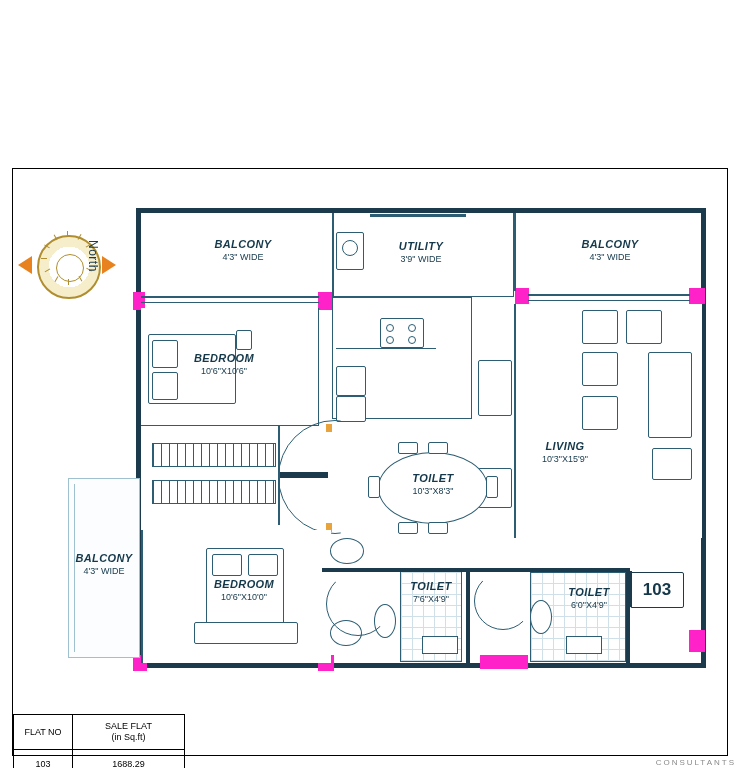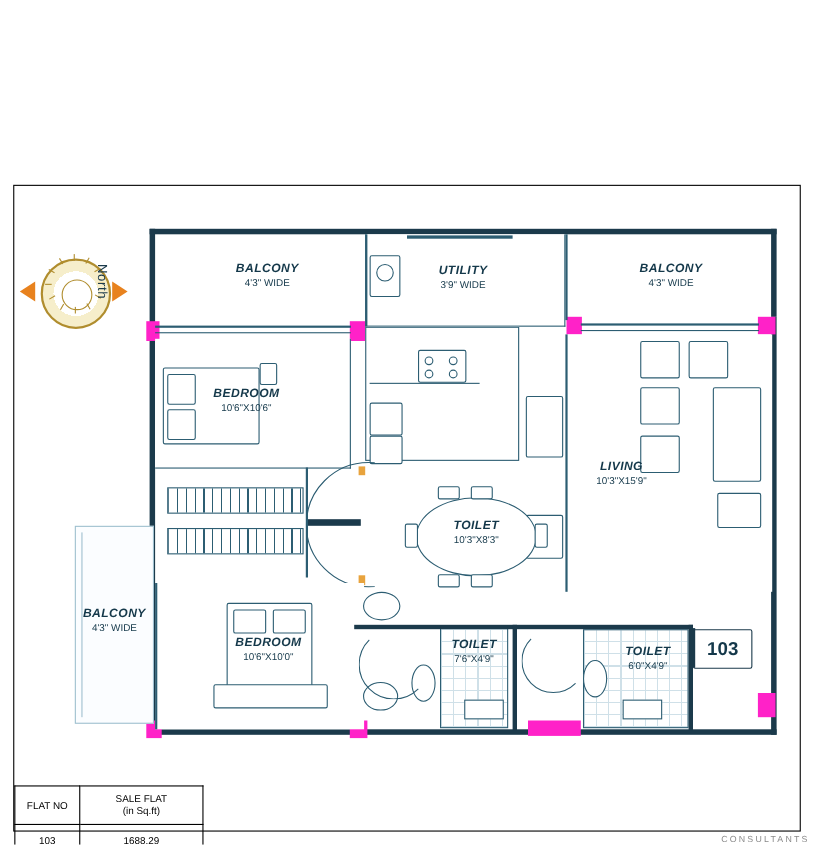--- a/index.html
+++ b/index.html
@@ -151,21 +151,21 @@
   <div class="room" style="left:516px;top:304px;width:186px;height:234px;border:none;"></div>
   <div class="furn" style="left:582px;top:310px;width:36px;height:34px;"></div>
   <div class="furn" style="left:626px;top:310px;width:36px;height:34px;"></div>
   <div class="furn" style="left:582px;top:352px;width:36px;height:34px;"></div>
   <div class="furn" style="left:648px;top:352px;width:44px;height:86px;"></div>
   <div class="furn" style="left:582px;top:396px;width:36px;height:34px;"></div>
   <div class="furn" style="left:652px;top:448px;width:40px;height:32px;"></div>
   <div class="furn" style="left:478px;top:360px;width:34px;height:56px;"></div>
   <div class="furn" style="left:478px;top:468px;width:34px;height:40px;"></div>
   <div class="thinline" style="left:514px;top:304px;width:2px;height:234px;"></div>
-  <div class="lbl" style="left:500px;top:418px;width:130px;">
+  <div class="lbl" style="left:500px;top:440px;width:130px;">
     <div class="n">LIVING</div>
     <div class="d">10'3"X15'9"</div>
   </div>
 
   <div class="furn r" style="left:378px;top:452px;width:110px;height:72px;"></div>
   <div class="furn" style="left:398px;top:442px;width:20px;height:12px;"></div>
   <div class="furn" style="left:428px;top:442px;width:20px;height:12px;"></div>
   <div class="furn" style="left:398px;top:522px;width:20px;height:12px;"></div>
   <div class="furn" style="left:428px;top:522px;width:20px;height:12px;"></div>
   <div class="furn" style="left:368px;top:476px;width:12px;height:22px;"></div>

